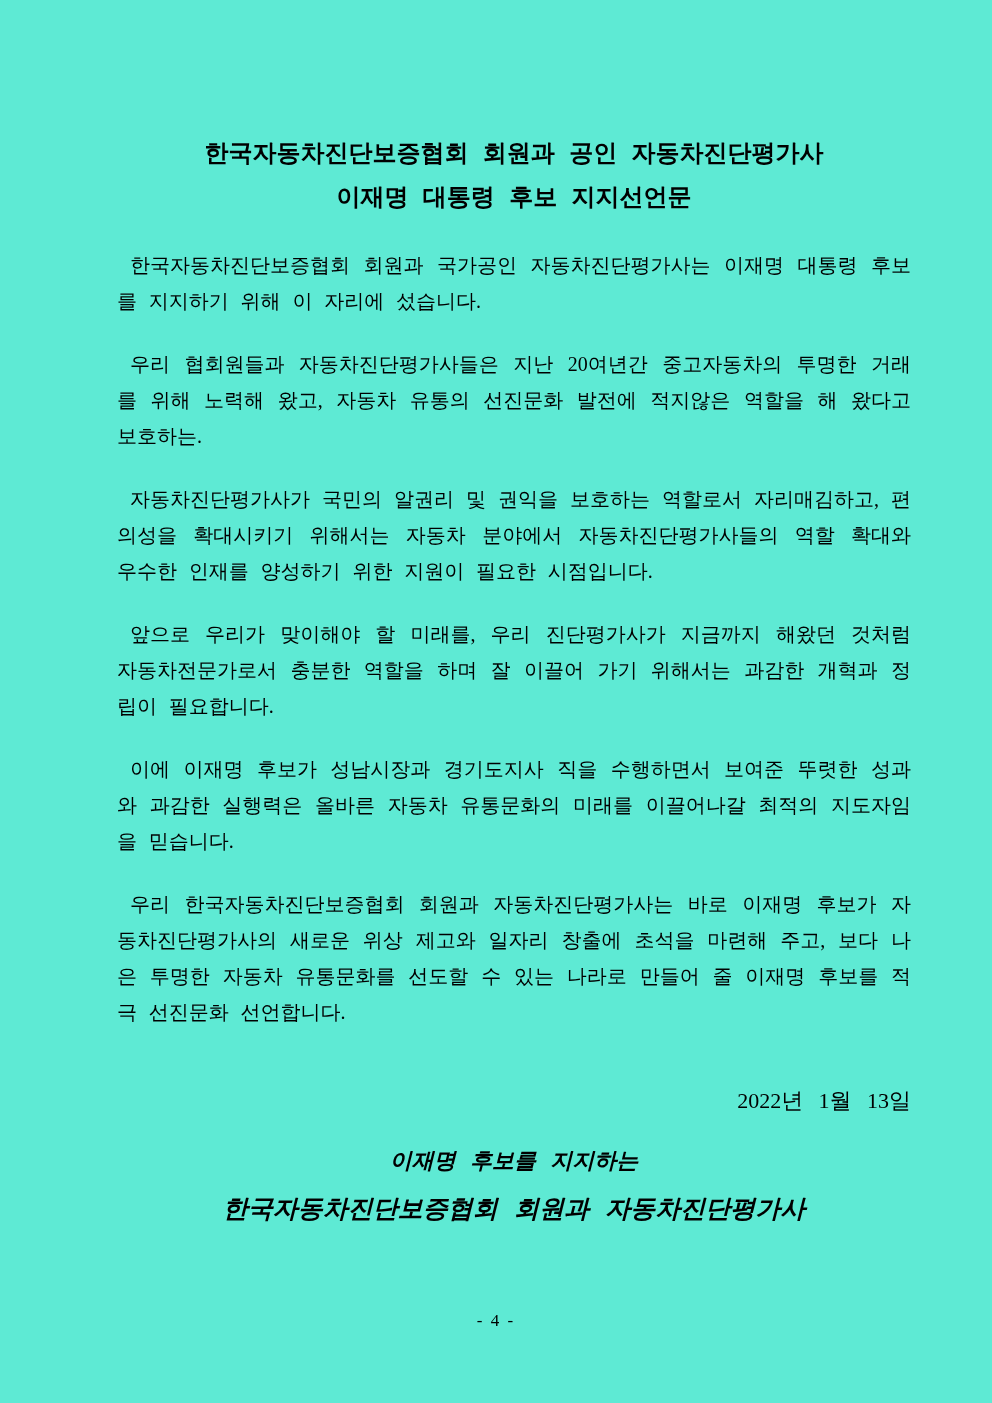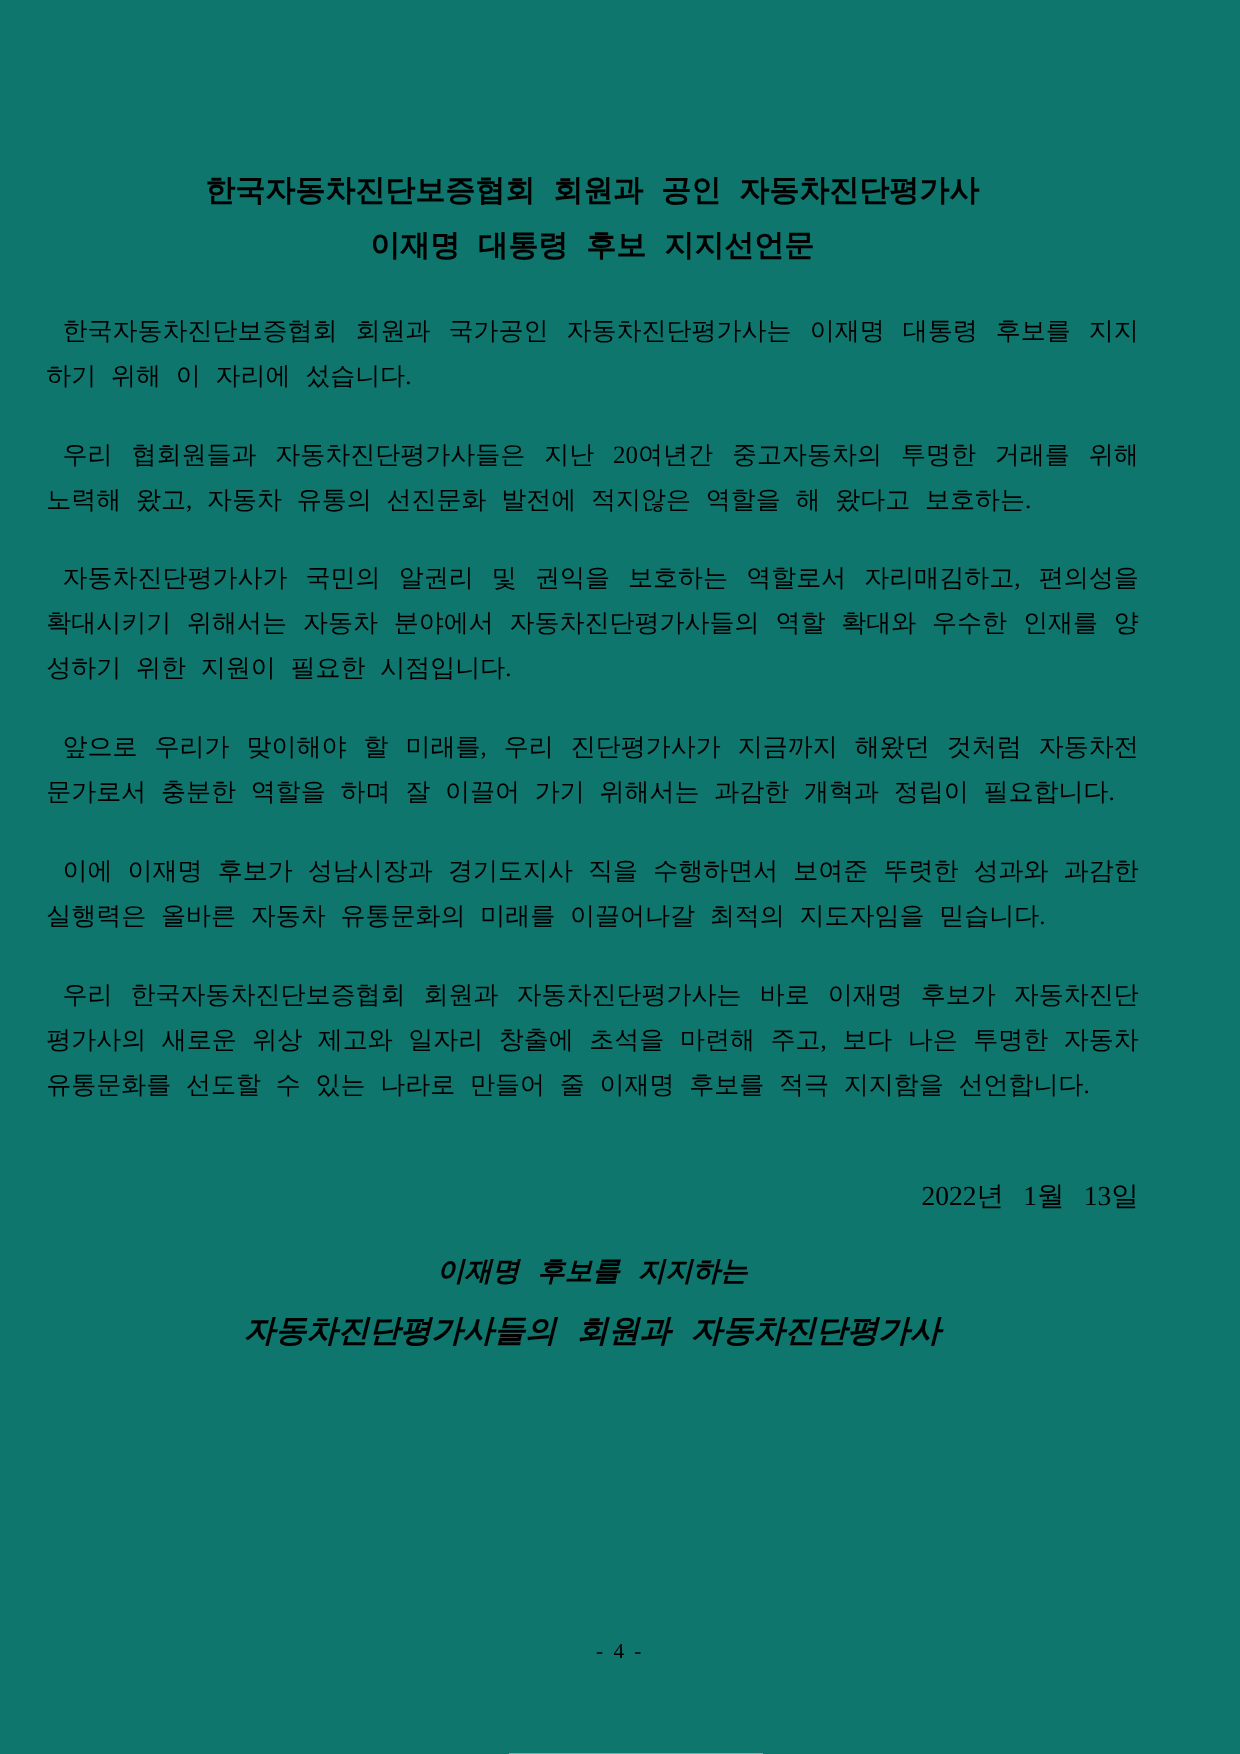--- a/index.html
+++ b/index.html
@@ -6,24 +6,24 @@
   html, body {
     margin: 0;
     padding: 0;
     background: #ffffff;
   }
   .page {
     position: relative;
     width: 992px;
     height: 1403px;
     margin: 0 auto;
-    background: #0f766e;
+    background: #5eead4;
     color: #000000;
     box-sizing: border-box;
-    padding: 131px 81px 0 37px;
+    padding: 131px 81px 0 117px;
     font-family: "Liberation Serif", "DejaVu Serif", serif;
     overflow: hidden;
   }
   .title-block {
     text-align: center;
     font-weight: bold;
     font-size: 24px;
     line-height: 44px;
     word-spacing: 0.35em;
   }
@@ -82,25 +82,25 @@
     <div class="title-line">한국자동차진단보증협회 회원과 공인 자동차진단평가사</div>
     <div class="title-line">이재명 대통령 후보 지지선언문</div>
   </header>
 
   <main class="body-block">
     <p class="body-paragraph">한국자동차진단보증협회 회원과 국가공인 자동차진단평가사는 이재명 대통령 후보를 지지하기 위해 이 자리에 섰습니다.</p>
     <p class="body-paragraph">우리 협회원들과 자동차진단평가사들은 지난 20여년간 중고자동차의 투명한 거래를 위해 노력해 왔고, 자동차 유통의 선진문화 발전에 적지않은 역할을 해 왔다고 보호하는.</p>
     <p class="body-paragraph">자동차진단평가사가 국민의 알권리 및 권익을 보호하는 역할로서 자리매김하고, 편의성을 확대시키기 위해서는 자동차 분야에서 자동차진단평가사들의 역할 확대와 우수한 인재를 양성하기 위한 지원이 필요한 시점입니다.</p>
     <p class="body-paragraph">앞으로 우리가 맞이해야 할 미래를, 우리 진단평가사가 지금까지 해왔던 것처럼 자동차전문가로서 충분한 역할을 하며 잘 이끌어 가기 위해서는 과감한 개혁과 정립이 필요합니다.</p>
     <p class="body-paragraph">이에 이재명 후보가 성남시장과 경기도지사 직을 수행하면서 보여준 뚜렷한 성과와 과감한 실행력은 올바른 자동차 유통문화의 미래를 이끌어나갈 최적의 지도자임을 믿습니다.</p>
-    <p class="body-paragraph">우리 한국자동차진단보증협회 회원과 자동차진단평가사는 바로 이재명 후보가 자동차진단평가사의 새로운 위상 제고와 일자리 창출에 초석을 마련해 주고, 보다 나은 투명한 자동차 유통문화를 선도할 수 있는 나라로 만들어 줄 이재명 후보를 적극 지지함을 선언합니다.</p>
+    <p class="body-paragraph">우리 한국자동차진단보증협회 회원과 자동차진단평가사는 바로 이재명 후보가 자동차진단평가사의 새로운 위상 제고와 일자리 창출에 초석을 마련해 주고, 보다 나은 투명한 자동차 유통문화를 선도할 수 있는 나라로 만들어 줄 이재명 후보를 적극 선진문화 선언합니다.</p>
   </main>
 
   <div class="date-line">2022년 1월 13일</div>
 
   <footer class="closing-block">
     <div class="closing-line-1">이재명 후보를 지지하는</div>
-    <div class="closing-line-2">자동차진단평가사들의 회원과 자동차진단평가사</div>
+    <div class="closing-line-2">한국자동차진단보증협회 회원과 자동차진단평가사</div>
   </footer>
 
   <div class="page-number">- 4 -</div>
 
 </div>
 
 </body></html>

